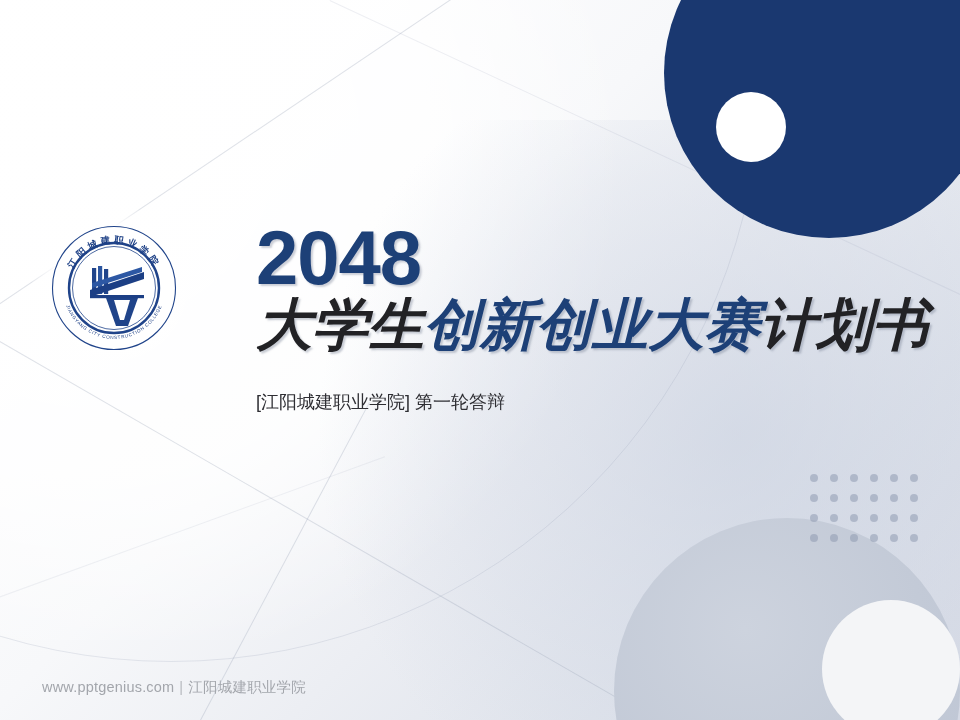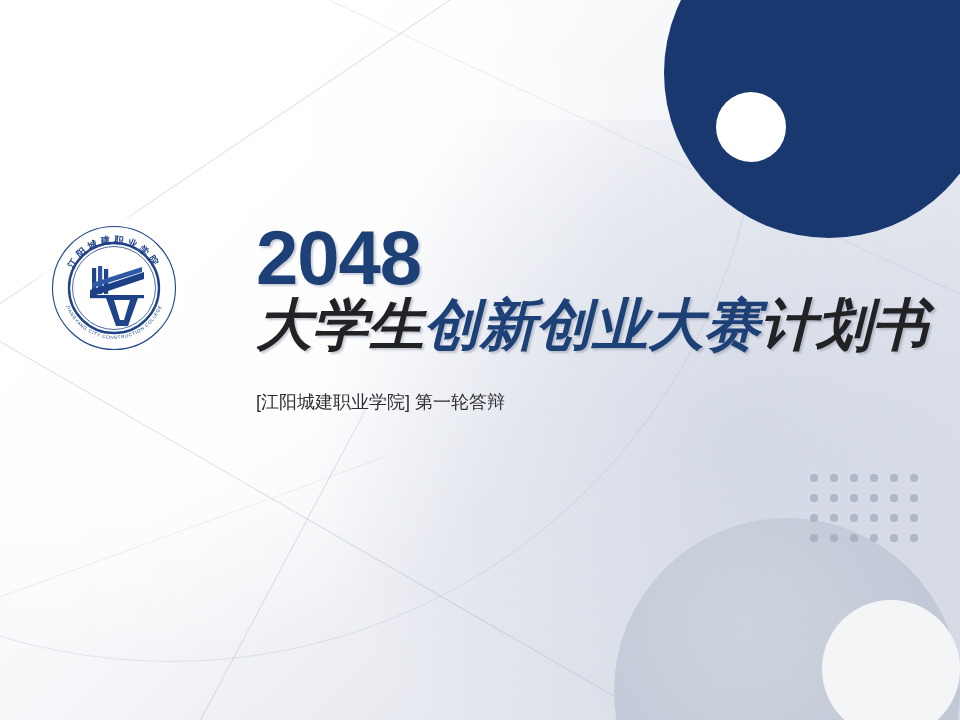--- a/index.html
+++ b/index.html
@@ -281,14 +281,17 @@
     <div class="year">2048</div>
 
     <div class="headline">
       <span class="seg-dark">大学生</span><span class="seg-blue">创新创业大赛</span><span class="seg-dark">计划书</span>
     </div>
 
     <div class="sub-line">[江阳城建职业学院] 第一轮答辩</div>
 
   </div>
 
+  <div class="footer">
+    <span>www.pptgenius.com</span><span class="sep">|</span><span>江阳城建职业学院</span>
+  </div>
 
 </div>
 
 </body></html>

